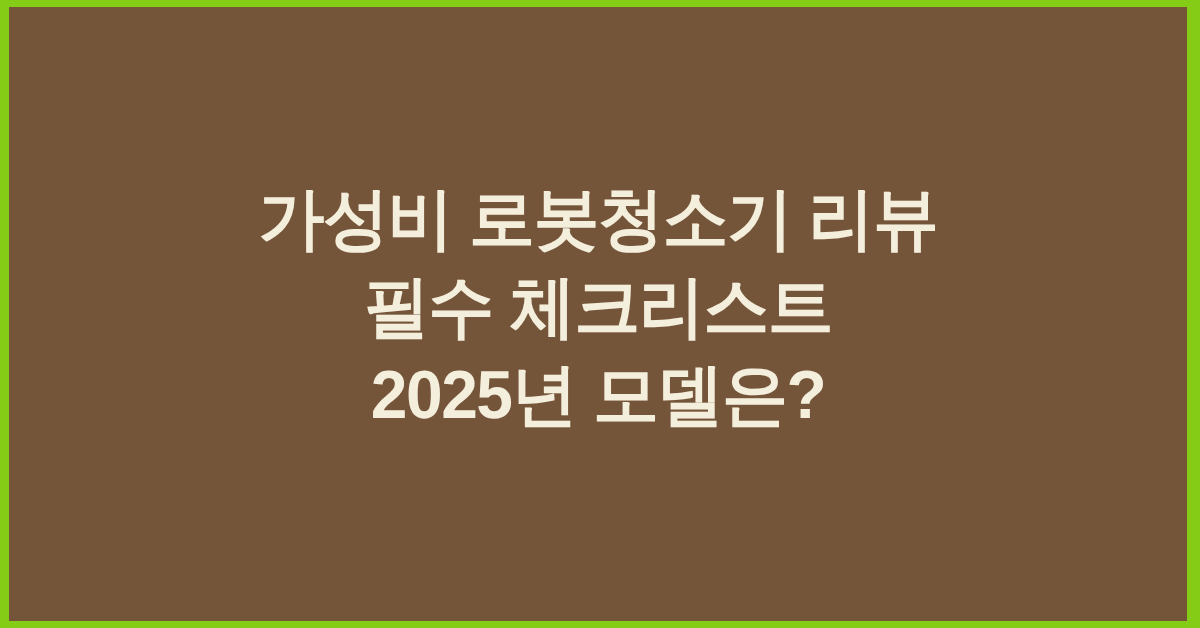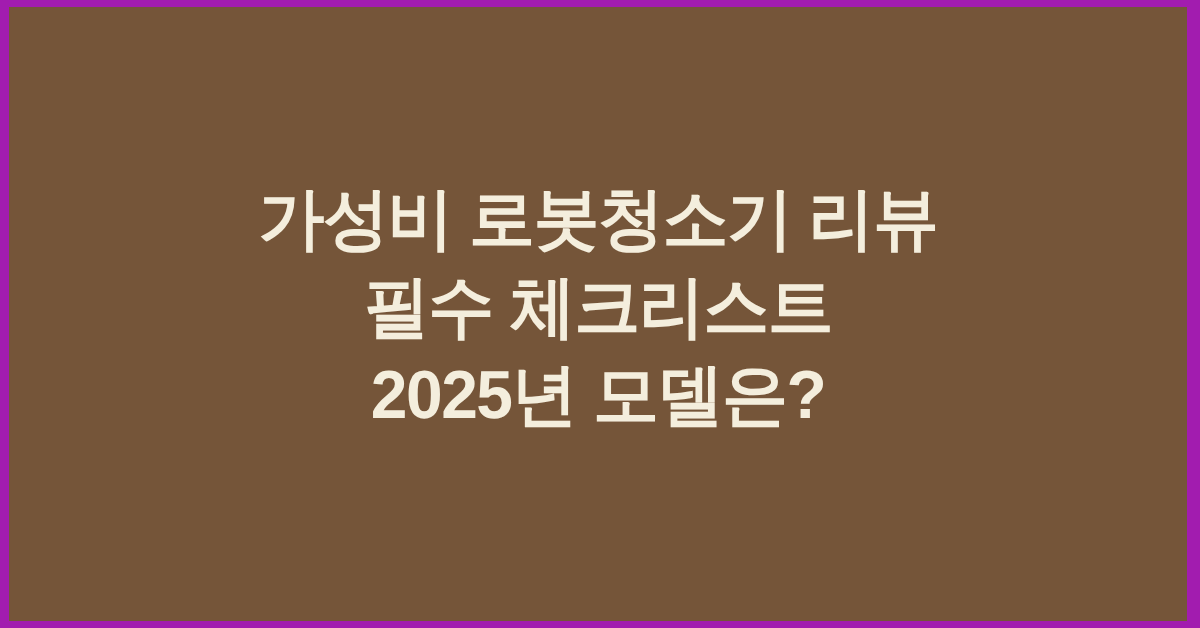--- a/index.html
+++ b/index.html
@@ -14,21 +14,21 @@
     overflow: hidden;
     font-family: "Liberation Sans", "DejaVu Sans", sans-serif;
   }
 
   
   .thumbnail-frame {
     position: relative;
     box-sizing: border-box;
     width: 1200px;
     height: 628px;
-    background: #a21caf;
+    background: #84cc16;
     padding-top: 7px;
     padding-left: 9px;
     padding-right: 13px;
     padding-bottom: 7px;
   }
 
   
   .card {
     box-sizing: border-box;
     width: 100%;

